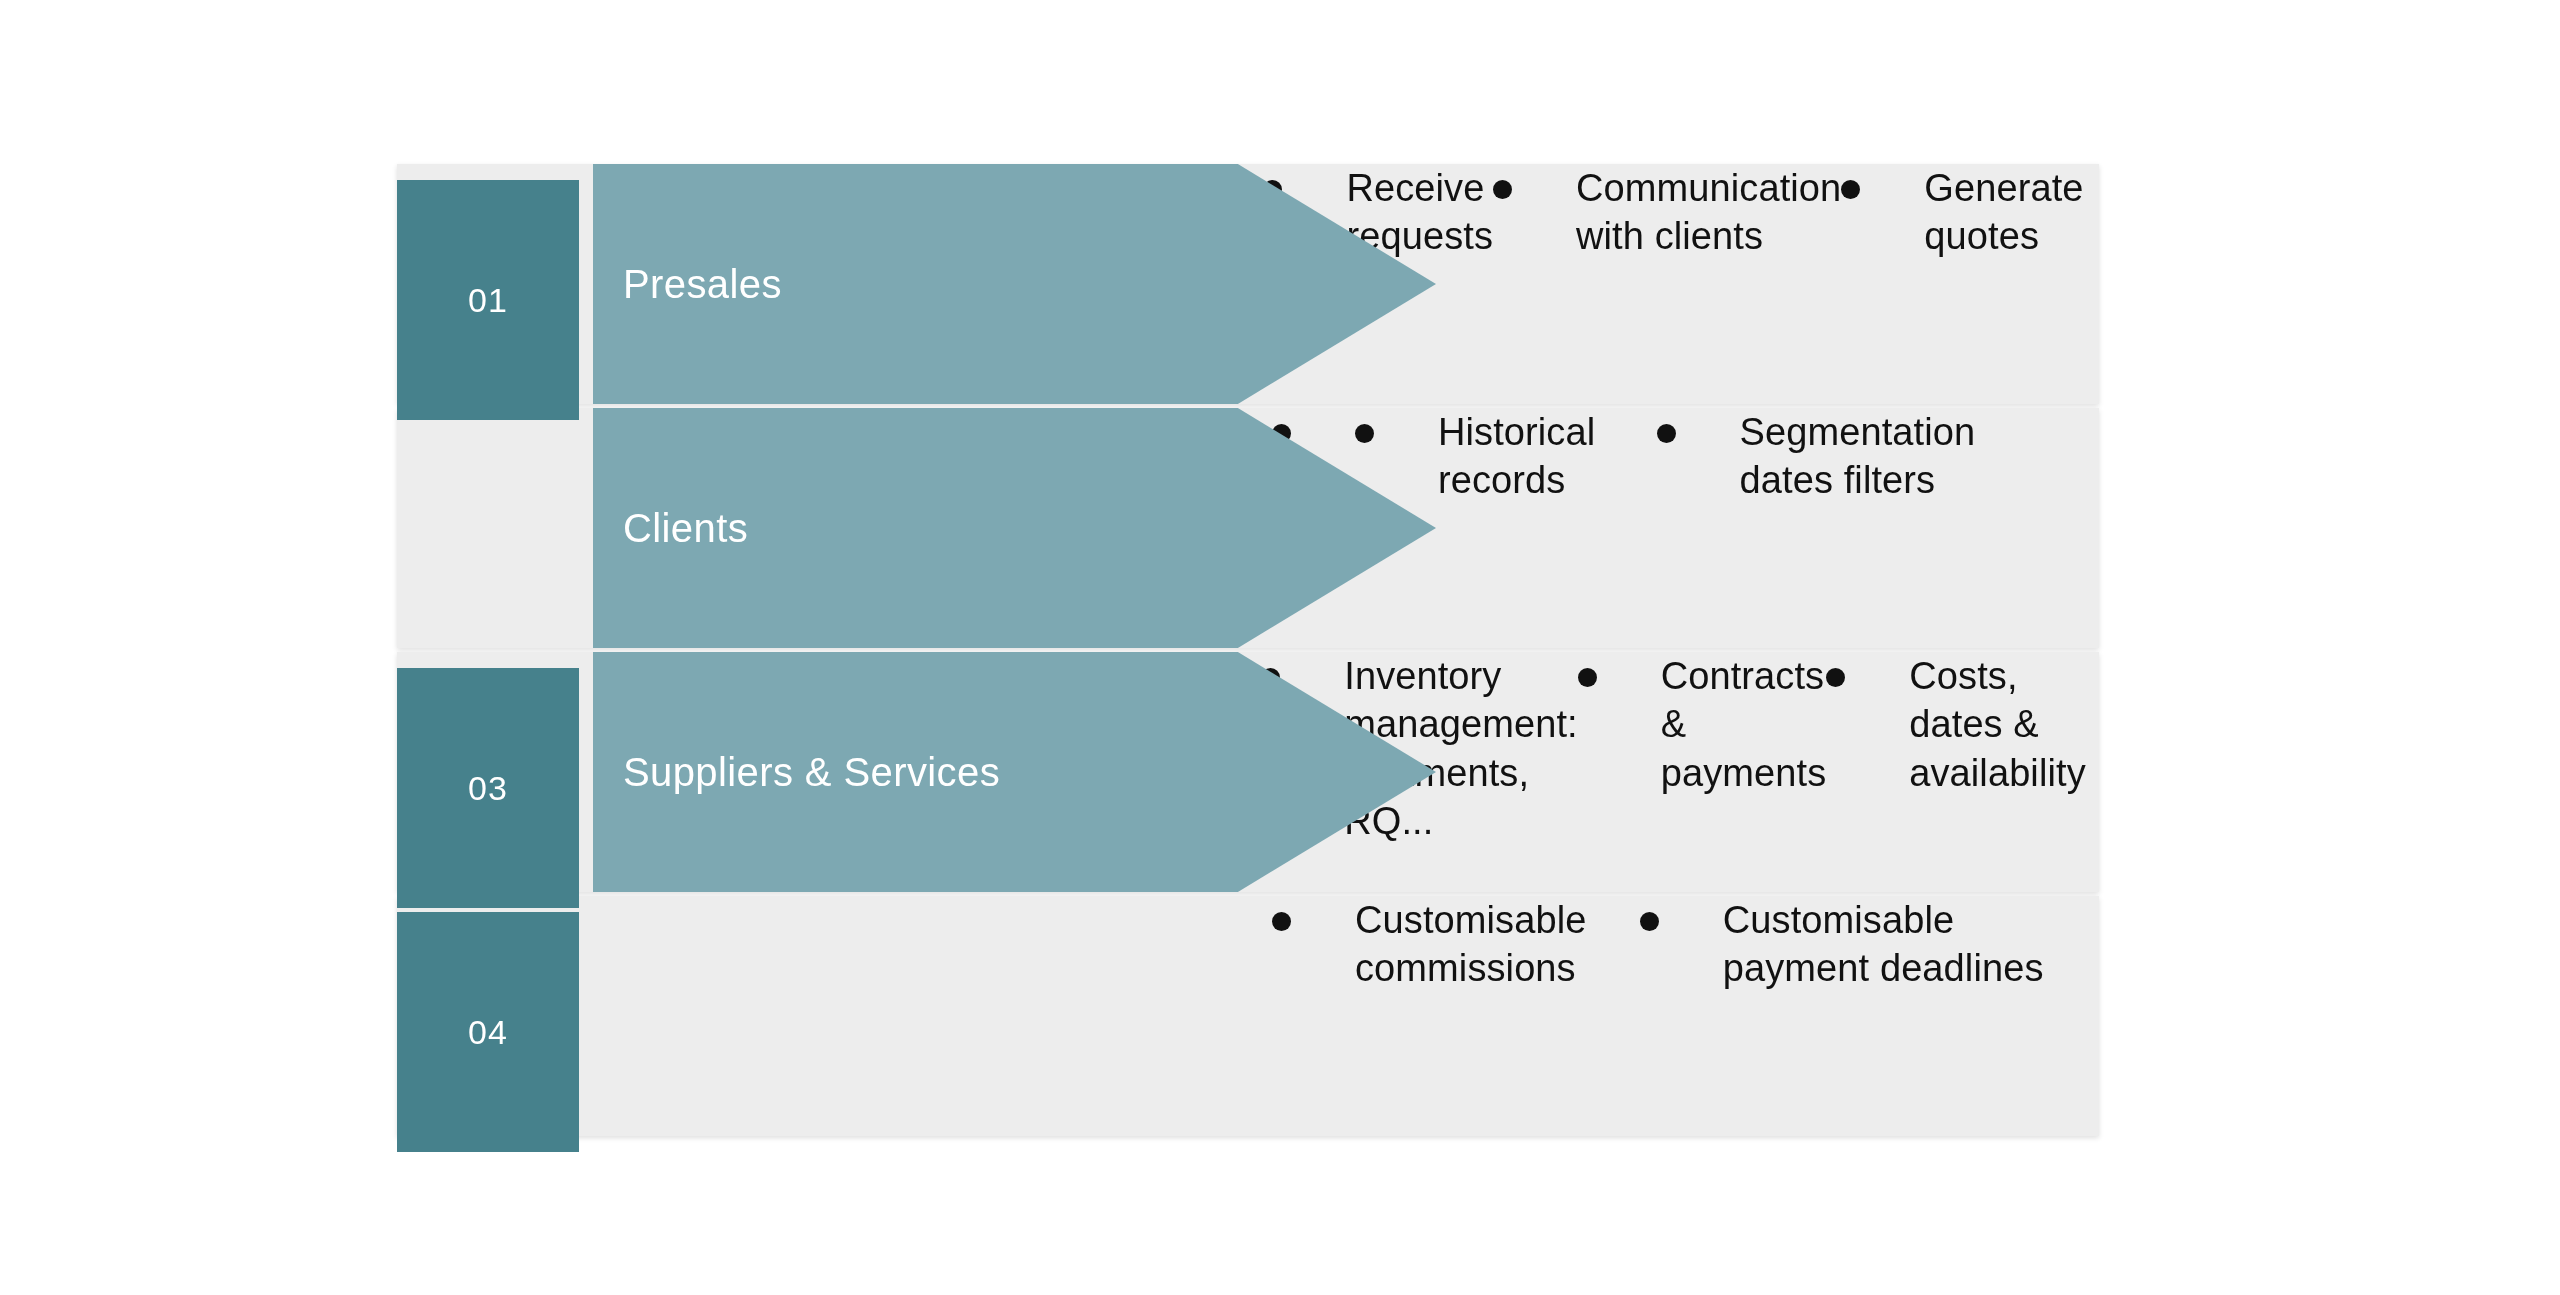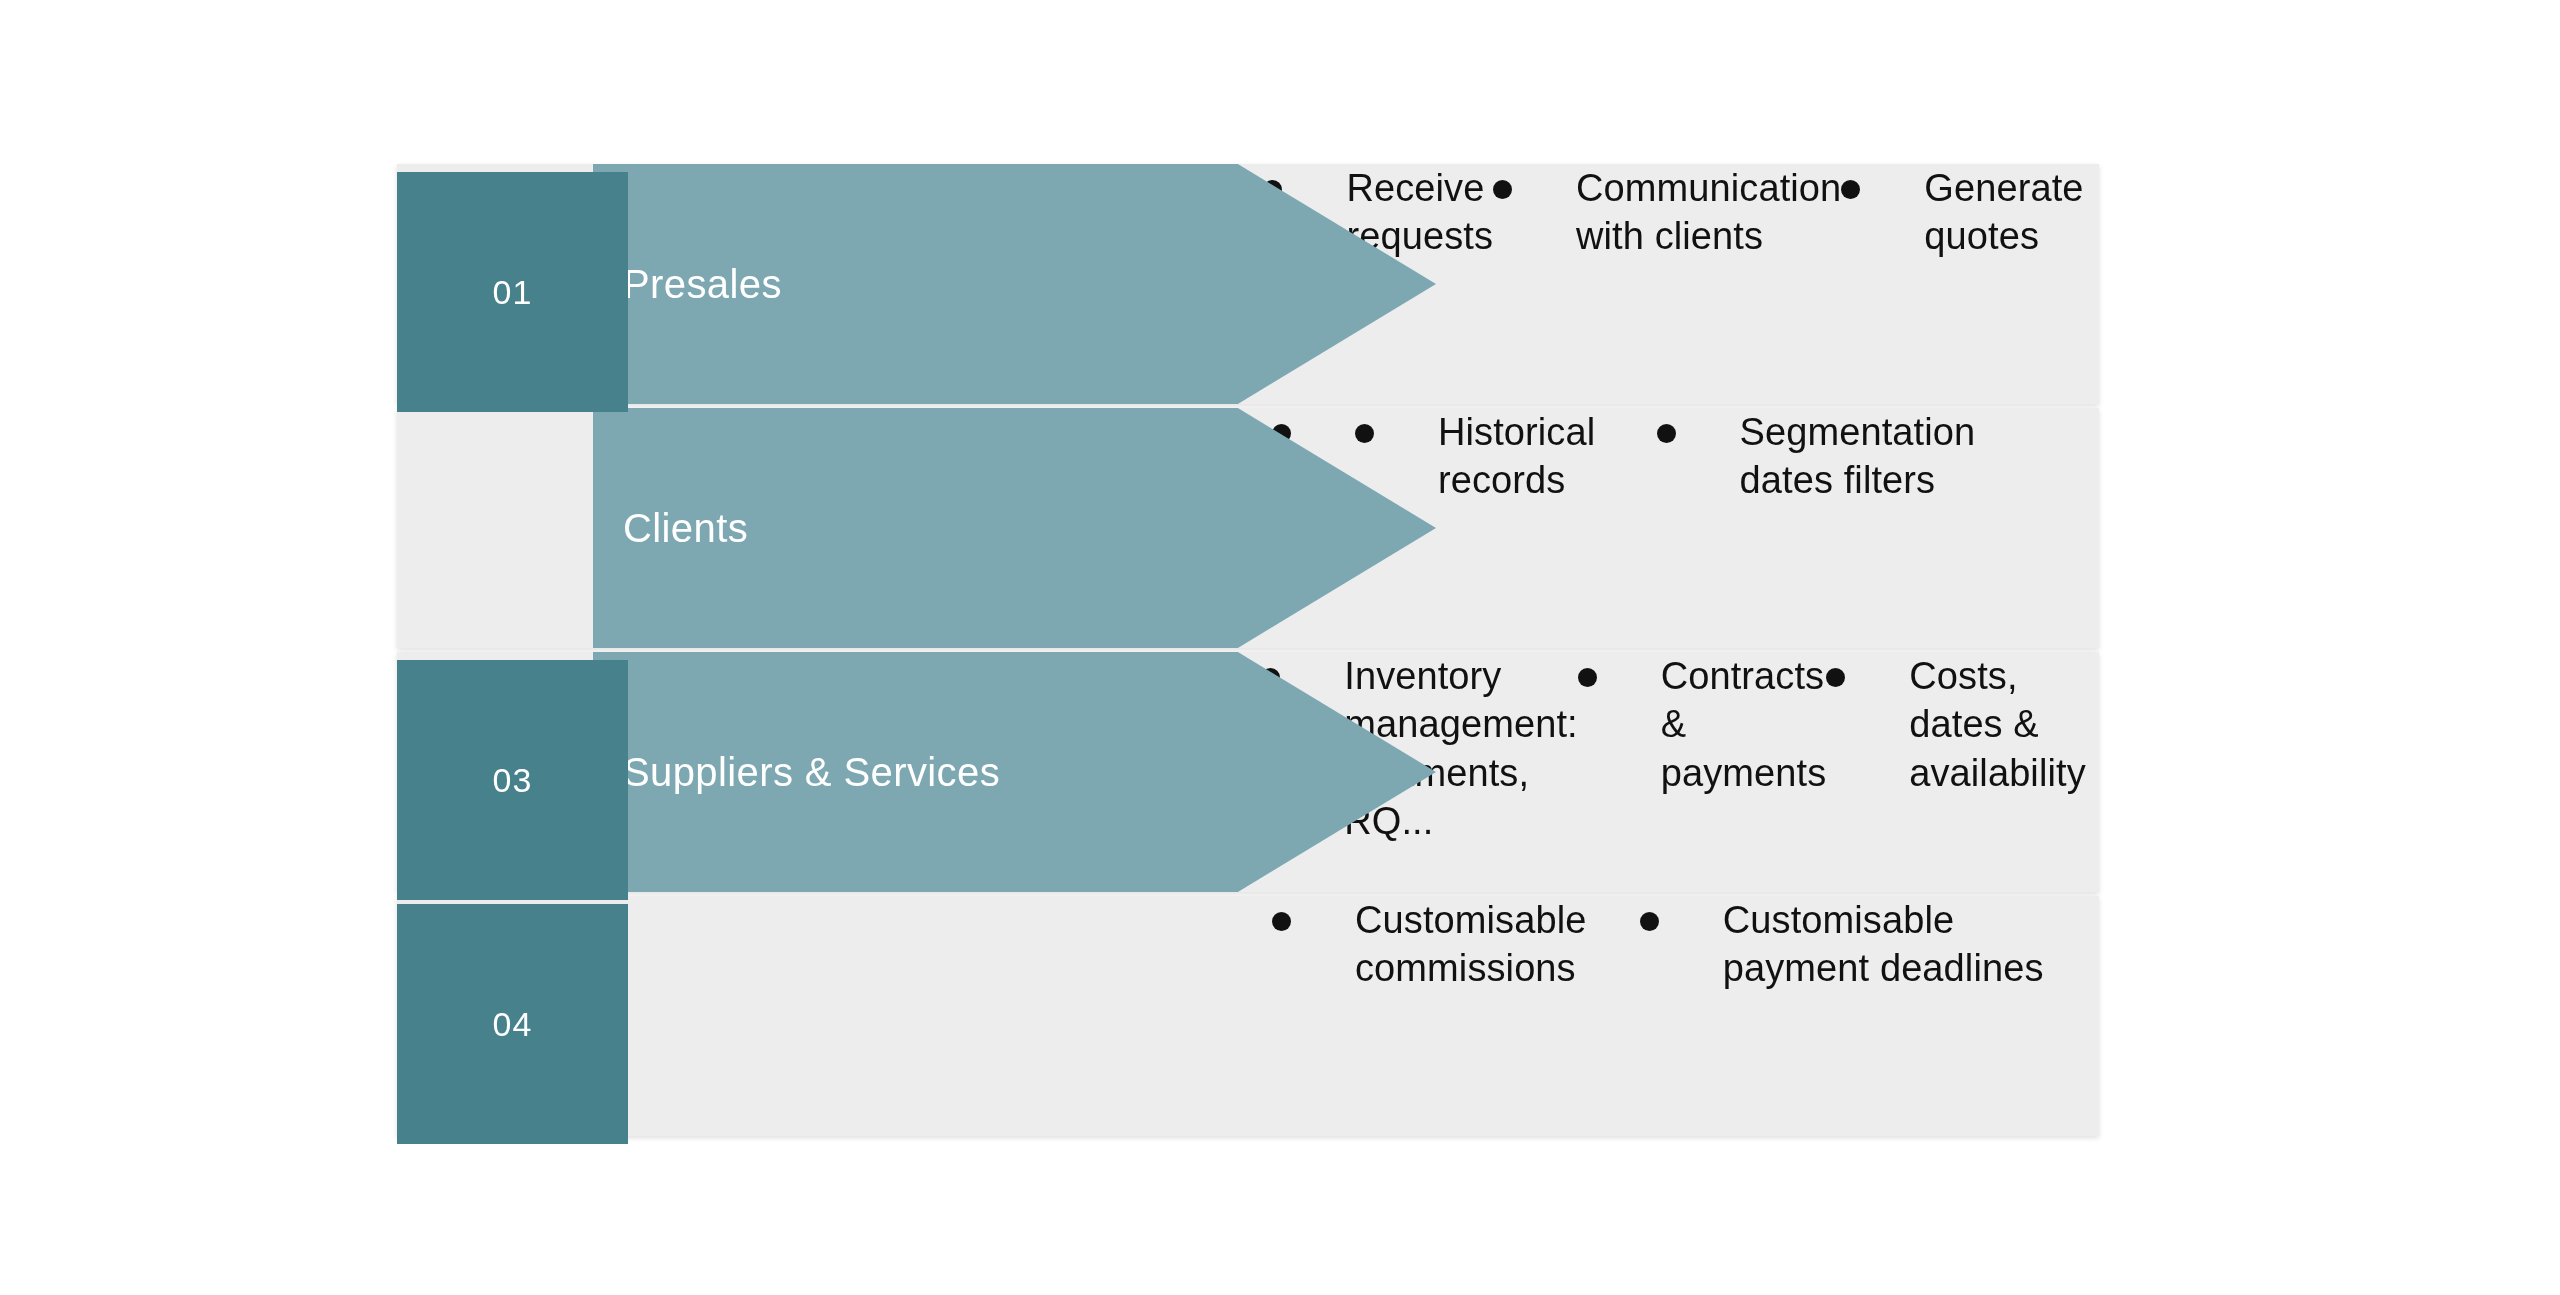--- a/index.html
+++ b/index.html
@@ -35,22 +35,22 @@
     margin-bottom: 4px;
     background: #ededed;
     box-shadow: 0 2px 5px rgba(0,0,0,0.13);
   }
   .row:last-child { margin-bottom: 0; }
 
   
   .num-block {
     position: absolute;
     left: 0;
-    top: 8px;
-    width: 231px;
+    top: 16px;
+    width: 182px;
     height: 100%;
     background: #46818c;
     display: flex;
     align-items: center;
     justify-content: center;
     z-index: 3;
   }
   .num-text {
     color: #ffffff;
     font-size: 34px;

